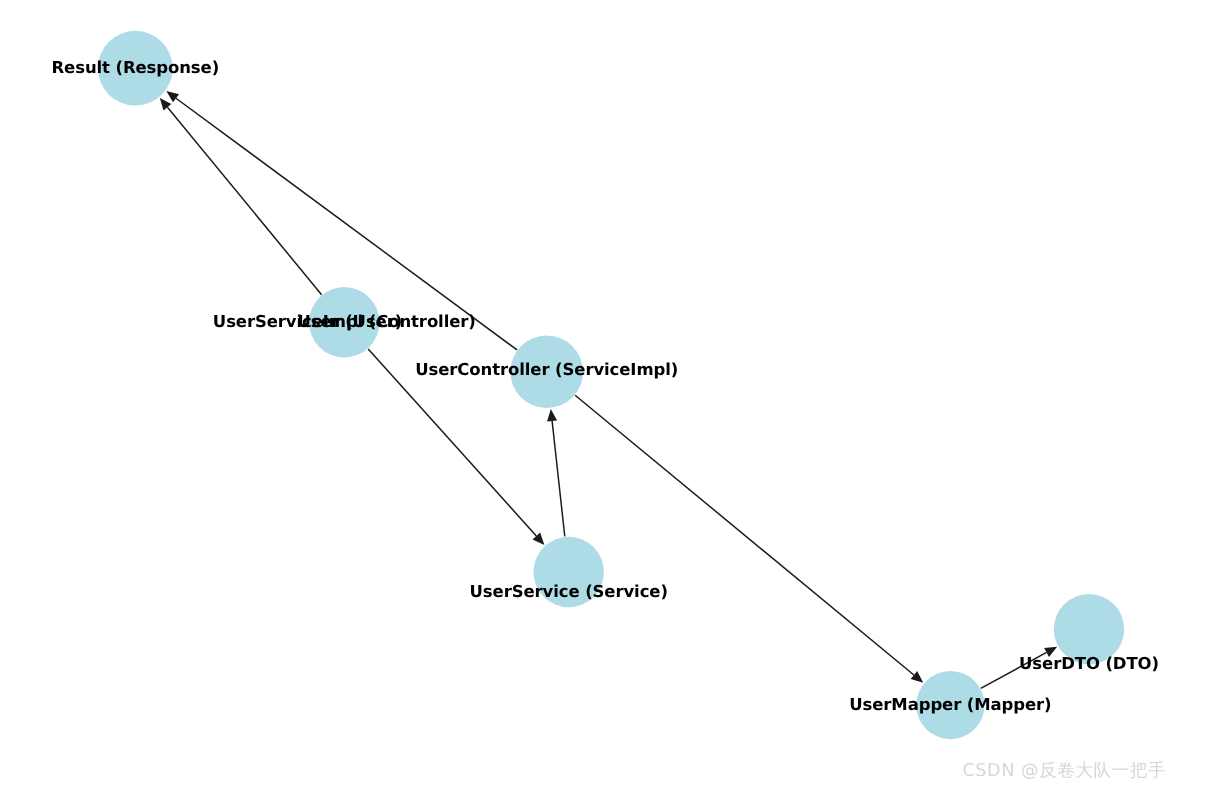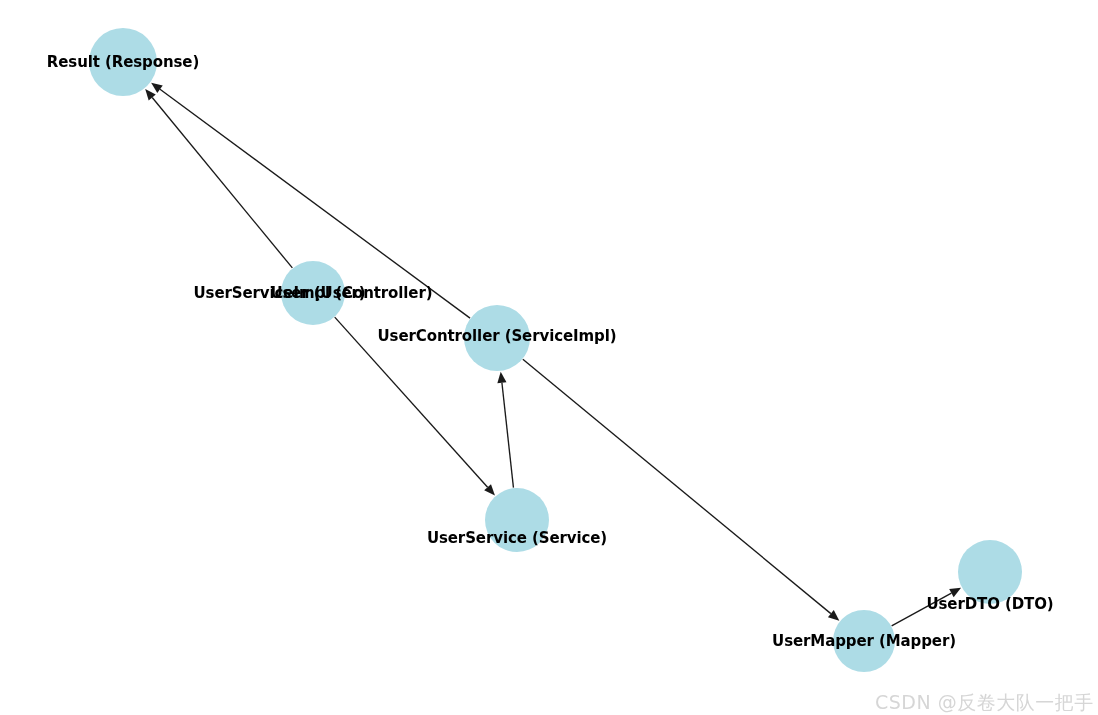--- a/index.html
+++ b/index.html
@@ -44,21 +44,21 @@
     color: #000000;
     white-space: nowrap;
     transform: translate(-50%, -50%);
     letter-spacing: -0.1px;
     line-height: 1;
     pointer-events: none;
   }
   #watermark {
     position: absolute;
     font-family: "DejaVu Sans", "Liberation Sans", sans-serif;
-    font-size: 19px;
+    font-size: 16px;
     color: #d6d6d6;
     white-space: nowrap;
     letter-spacing: 0.5px;
   }
 </style>
 </head>
 <body>
 
 <div id="canvas">
 

